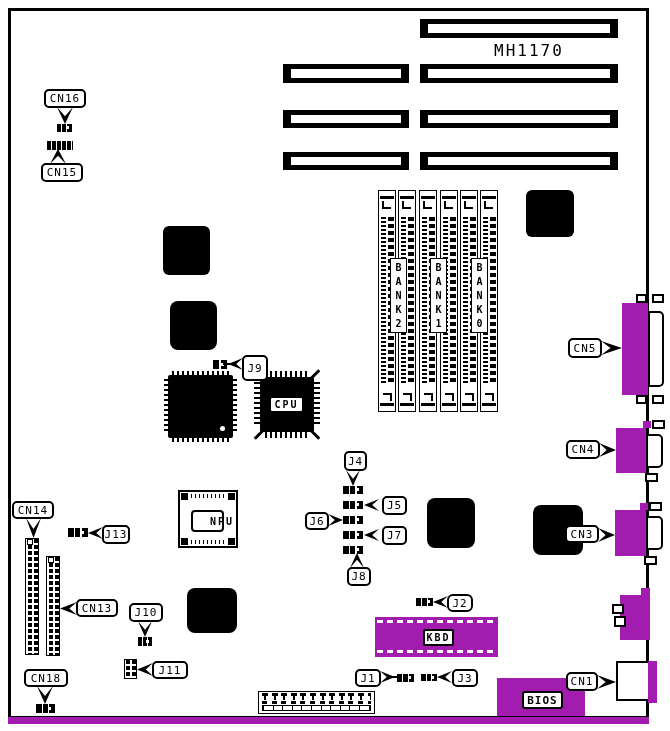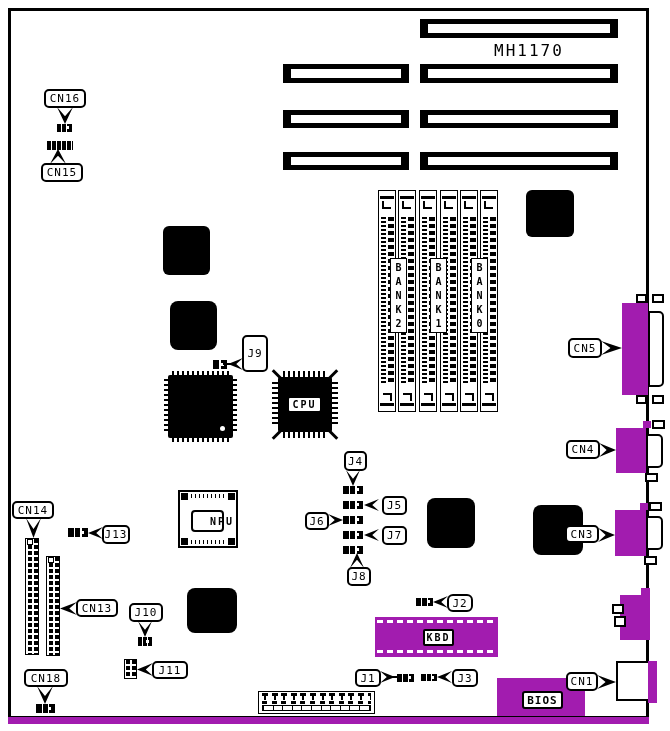--- a/index.html
+++ b/index.html
@@ -152,21 +152,21 @@
 
 <div class="a" style="left:164px;top:371px;width:73px;height:71px;">
   <div class="a pinH" style="left:8px;right:8px;top:0;height:5px;"></div>
   <div class="a pinH" style="left:8px;right:8px;bottom:0;height:5px;"></div>
   <div class="a pinV" style="top:8px;bottom:8px;left:0;width:5px;"></div>
   <div class="a pinV" style="top:8px;bottom:8px;right:0;width:5px;"></div>
   <div class="a qbody" style="left:4px;top:4px;right:4px;bottom:4px;"></div>
   <div class="a" style="right:12px;bottom:11px;width:5px;height:5px;background:#fff;border-radius:50%;z-index:2;"></div>
 </div>
 
-<div class="a" style="left:272px;top:371px;width:66px;height:67px;">
+<div class="a" style="left:254px;top:371px;width:66px;height:67px;">
   <div class="a pinH" style="left:11px;right:11px;top:0;height:6px;"></div>
   <div class="a pinH" style="left:11px;right:11px;bottom:0;height:6px;"></div>
   <div class="a pinV" style="top:11px;bottom:11px;left:0;width:6px;"></div>
   <div class="a pinV" style="top:11px;bottom:11px;right:0;width:6px;"></div>
   <div class="a qbody" style="left:6px;top:6px;right:6px;bottom:6px;"></div>
   <div class="a cmark" style="left:-1px;top:2px;transform:rotate(45deg);"></div>
   <div class="a cmark" style="right:-1px;top:2px;transform:rotate(-45deg);"></div>
   <div class="a cmark" style="left:-1px;bottom:2px;transform:rotate(-45deg);"></div>
   <div class="a cmark" style="right:-1px;bottom:2px;transform:rotate(45deg);"></div>
   <div class="a chipLbl" style="left:15px;top:25px;width:35px;height:17px;">CPU</div>
@@ -248,21 +248,21 @@
 
 <div class="a plug" style="left:616px;top:661px;width:34px;height:40px;"></div>
 <div class="a bar" style="left:648px;top:661px;width:9px;height:42px;"></div>
 
 <div class="a callout" style="left:44px;top:89px;width:42px;height:19px;">CN16</div>
 <div class="a tailV" style="left:57px;top:107px;width:16px;height:17px;"></div>
 
 <div class="a callout" style="left:41px;top:163px;width:42px;height:19px;">CN15</div>
 <div class="a tailA" style="left:50px;top:149px;width:16px;height:15px;"></div>
 
-<div class="a callout" style="left:242px;top:335px;width:26px;height:37px;">J9</div>
+<div class="a callout" style="left:242px;top:355px;width:26px;height:26px;">J9</div>
 <div class="a arrL" style="left:228px;top:358px;width:15px;height:12px;"></div>
 <div class="a ln" style="left:223px;top:363px;width:8px;"></div>
 
 <div class="a callout" style="left:12px;top:501px;width:42px;height:18px;">CN14</div>
 <div class="a tailV" style="left:26px;top:518px;width:15px;height:20px;"></div>
 
 <div class="a callout" style="left:102px;top:525px;width:28px;height:19px;">J13</div>
 <div class="a arrL" style="left:88px;top:527px;width:15px;height:12px;"></div>
 
 <div class="a callout" style="left:76px;top:599px;width:42px;height:18px;">CN13</div>

